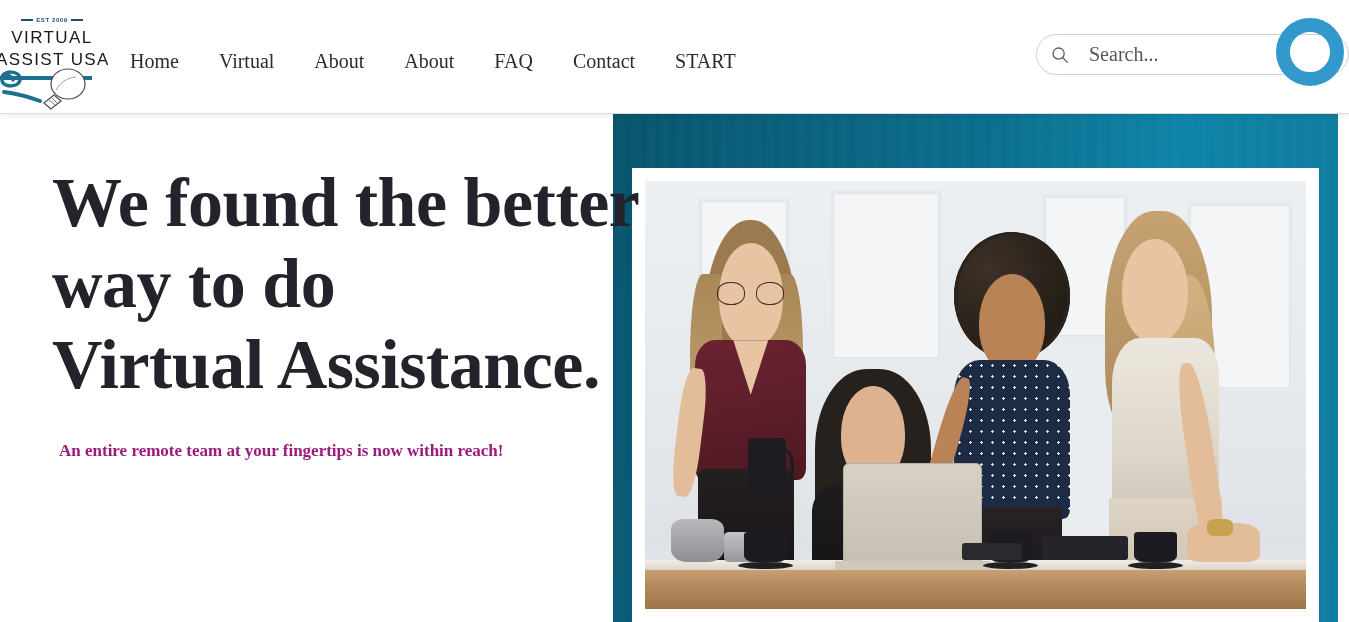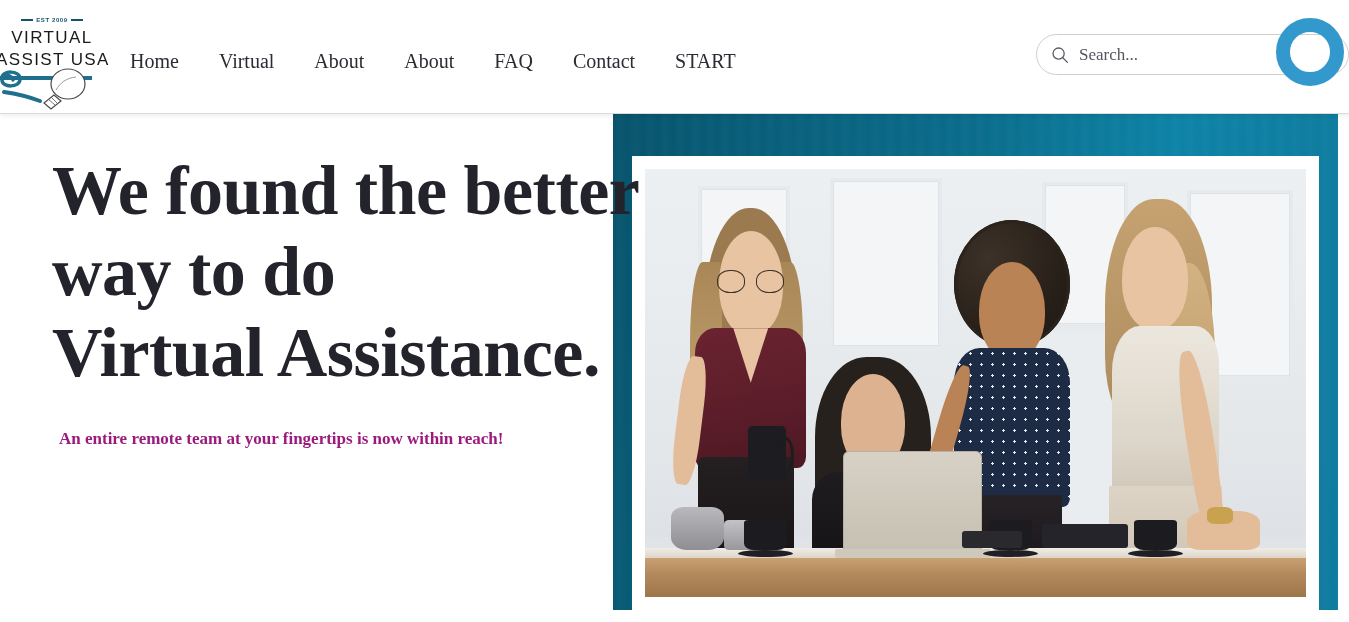--- a/index.html
+++ b/index.html
@@ -106,43 +106,43 @@
     display: flex;
     align-items: center;
     padding-left: 14px;
   }
   .search-icon { width: 18px; height: 18px; flex: none; }
   .search-input {
     border: none;
     outline: none;
     background: transparent;
     font-family: "Liberation Serif", serif;
-    font-size: 17px;
+    font-size: 20px;
     color: #3a3a46;
-    margin-left: 10px;
+    margin-left: 20px;
     width: 200px;
     height: 24px;
     padding: 0;
   }
   .search-input::placeholder { color: #55555f; opacity: 1; }
   .blue-ring {
     position: absolute;
     left: 240px; top: -16px;
     width: 68px; height: 68px;
     border-radius: 50%;
     border: 14px solid #3399cc;
     background: transparent;
     z-index: 5;
     cursor: pointer;
   }
 
   
   .hero {
     position: absolute;
-    left: 0; top: 102px;
+    left: 0; top: 114px;
     width: 1349px;
     height: 508px;
     background: #ffffff;
     padding-left: 44px;
   }
 
   
   .hero-left {
     position: absolute;
     left: 0; top: 0;

